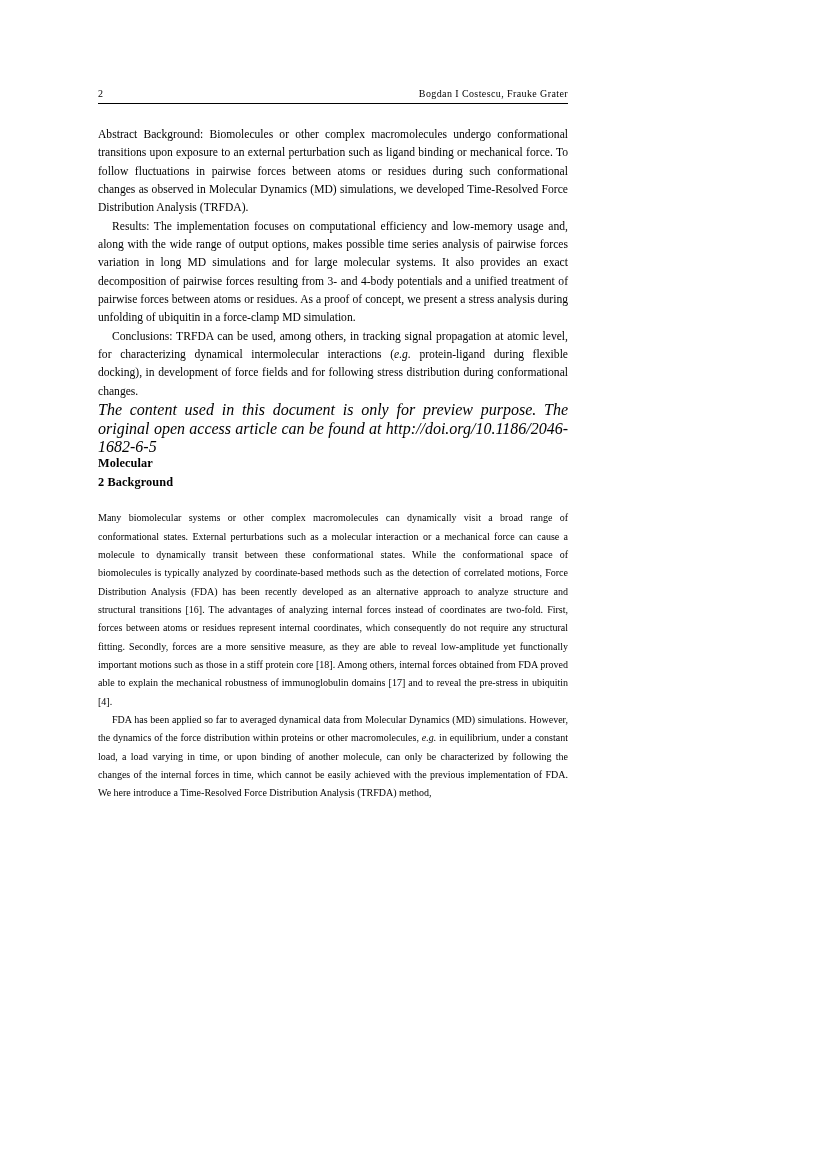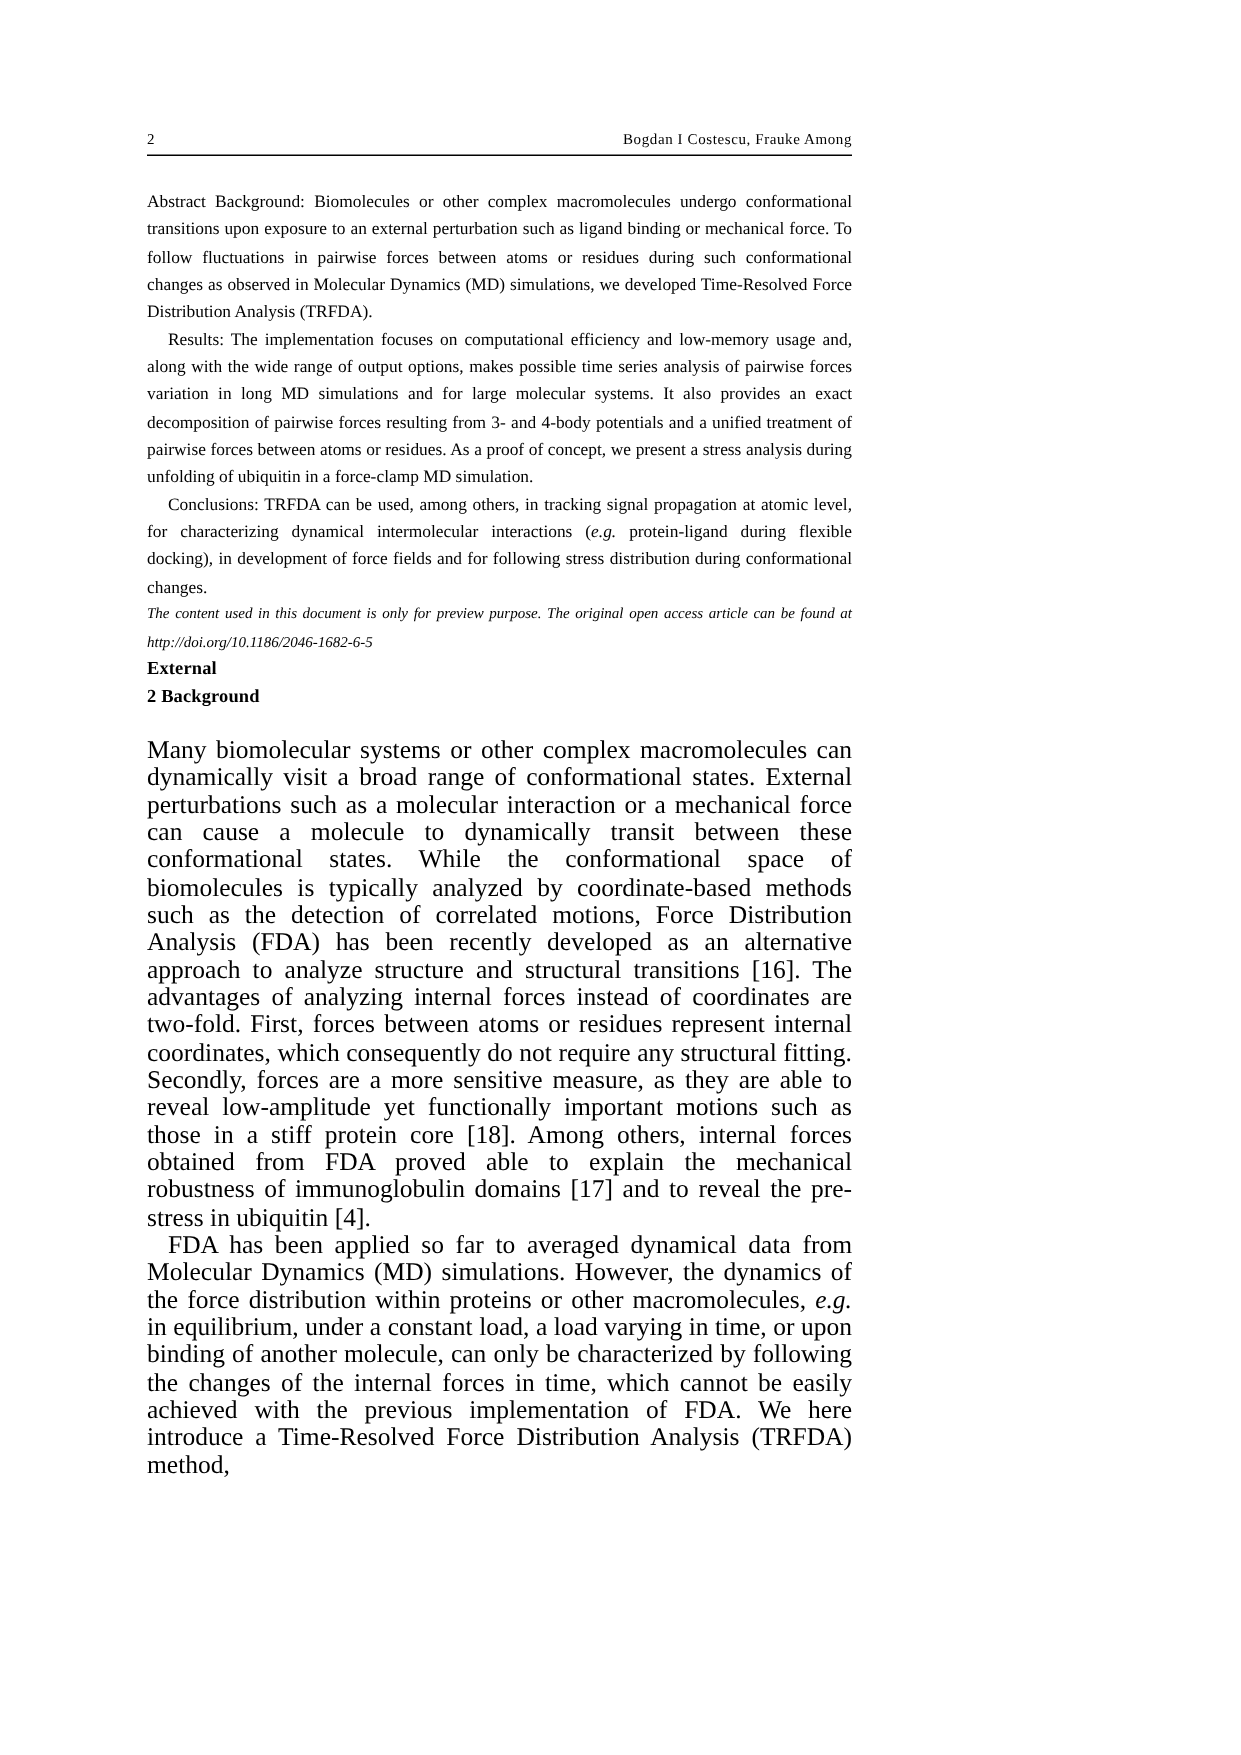--- a/index.html
+++ b/index.html
@@ -65,21 +65,21 @@
     text-indent: 14px;
   }
   .lead {
     font-weight: normal;
   }
   .preview-note {
     margin: 0;
     margin-top: 11px;
     font-style: italic;
     text-indent: 14px;
-    font-size: 10px;
+    font-size: 16px;
     line-height: 18.35px;
     text-align: justify;
   }
 
   
   h2.section-heading {
     font-size: 12.3px;
     font-weight: bold;
     margin: 0;
     letter-spacing: 0.1px;
@@ -92,21 +92,21 @@
     line-height: 18.35px;
     min-height: 4px;
   }
   .background-heading {
     margin-top: 34px;
   }
 
   
   .body-text {
     margin-top: 19px;
-    font-size: 17px;
+    font-size: 10px;
     line-height: 18.35px;
     text-align: justify;
     text-justify: inter-word;
   }
   .body-text p {
     margin: 0;
   }
   .body-text p + p {
     text-indent: 14px;
   }
@@ -115,31 +115,31 @@
   }
 </style>
 </head>
 <body>
 
 <div class="page">
   <div class="content">
 
     <div class="page-header">
       <span class="folio">2</span>
-      <span class="authors">Bogdan I Costescu, Frauke Among</span>
+      <span class="authors">Bogdan I Costescu, Frauke Grater</span>
     </div>
 
     <div class="abstract">
       <p><span class="lead">Abstract Background:</span><span> Biomolecules or other complex macromolecules undergo conformational transitions upon exposure to an external perturbation such as ligand binding or mechanical force. To follow fluctuations in pairwise forces between atoms or residues during such conformational changes as observed in Molecular Dynamics (MD) simulations, we developed Time-Resolved Force Distribution Analysis (TRFDA).</span></p>
       <p class="indented"><span class="lead">Results:</span><span> The implementation focuses on computational efficiency and low-memory usage and, along with the wide range of output options, makes possible time series analysis of pairwise forces variation in long MD simulations and for large molecular systems. It also provides an exact decomposition of pairwise forces resulting from 3- and 4-body potentials and a unified treatment of pairwise forces between atoms or residues. As a proof of concept, we present a stress analysis during unfolding of ubiquitin in a force-clamp MD simulation.</span></p>
       <p class="indented"><span class="lead">Conclusions:</span><span> TRFDA can be used, among others, in tracking signal propagation at atomic level, for characterizing dynamical intermolecular interactions (</span><span class="it">e.g.</span><span> protein-ligand during flexible docking), in development of force fields and for following stress distribution during conformational changes.</span></p>
       <p class="preview-note">The content used in this document is only for preview purpose. The original open access article can be found at http://doi.org/10.1186/2046-1682-6-5</p>
     </div>
 
-    <h2 class="section-heading keywords-heading">External</h2>
+    <h2 class="section-heading keywords-heading">Molecular</h2>
     <div class="keywords-body"></div>
 
     <h2 class="section-heading background-heading">2 Background</h2>
 
     <div class="body-text">
       <p>Many biomolecular systems or other complex macromolecules can dynamically visit a broad range of conformational states. External perturbations such as a molecular interaction or a mechanical force can cause a molecule to dynamically transit between these conformational states. While the conformational space of biomolecules is typically analyzed by coordinate-based methods such as the detection of correlated motions, Force Distribution Analysis (FDA) has been recently developed as an alternative approach to analyze structure and structural transitions [16]. The advantages of analyzing internal forces instead of coordinates are two-fold. First, forces between atoms or residues represent internal coordinates, which consequently do not require any structural fitting. Secondly, forces are a more sensitive measure, as they are able to reveal low-amplitude yet functionally important motions such as those in a stiff protein core [18]. Among others, internal forces obtained from FDA proved able to explain the mechanical robustness of immunoglobulin domains [17] and to reveal the pre-stress in ubiquitin [4].</p>
       <p><span>FDA has been applied so far to averaged dynamical data from Molecular Dynamics (MD) simulations. However, the dynamics of the force distribution within proteins or other macromolecules, </span><span class="it">e.g.</span><span> in equilibrium, under a constant load, a load varying in time, or upon binding of another molecule, can only be characterized by following the changes of the internal forces in time, which cannot be easily achieved with the previous implementation of FDA. We here introduce a Time-Resolved Force Distribution Analysis (TRFDA) method,</span></p>
     </div>
 
   </div>

